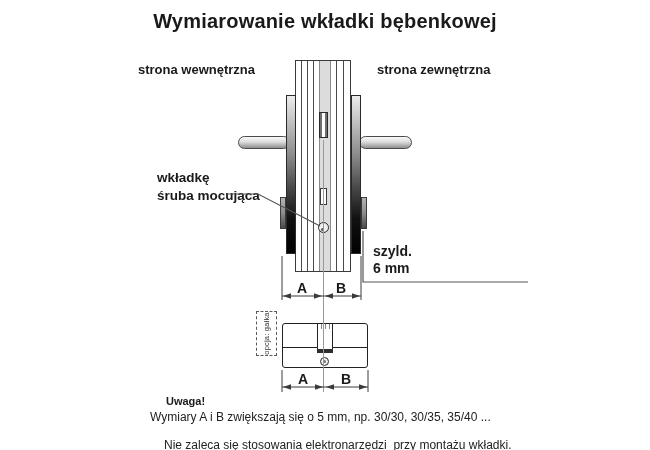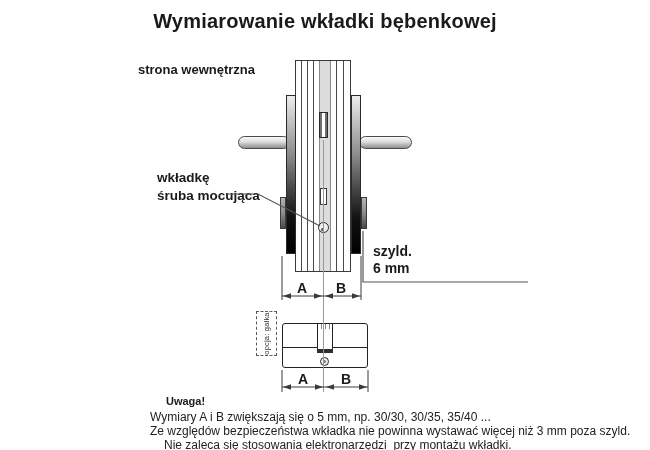--- a/index.html
+++ b/index.html
@@ -55,20 +55,21 @@
   svg.overlay{position:absolute;left:0;top:0;pointer-events:none;}
 </style>
 </head>
 <body>
 
 <div id="stage">
 
   <div class="abs title">Wymiarowanie wkładki bębenkowej</div>
 
   <div class="abs side-label" style="left:138px;">strona wewnętrzna</div>
+  <div class="abs side-label" style="left:377px;">strona zewnętrzna</div>
 
   <div class="abs handle" style="left:238px;width:52px;"></div>
   <div class="abs handle" style="left:359px;width:53px;"></div>
 
   <div class="abs cyl-end" style="left:280px;"></div>
   <div class="abs cyl-end" style="left:361px;"></div>
 
   <div class="abs door">
     <div class="door-line" style="left:5px;"></div>
     <div class="door-line" style="left:11px;"></div>
@@ -113,21 +114,20 @@
   <div class="abs cam-bar"></div>
   <div class="abs screw-bottom">
       <div class="pin"></div>
     </div>
 
   <div class="abs dim-letter" style="left:293px;top:371px;">A</div>
   <div class="abs dim-letter" style="left:336px;top:371px;">B</div>
 
   <div class="abs note-head">Uwaga!</div>
   <div class="abs note-line" style="top:410px;">Wymiary A i B zwiększają się o 5 mm, np. 30/30, 30/35, 35/40 ...</div>
-  <div class="abs note-line" style="top:424px;">Ze względów bezpieczeństwa wkładka nie powinna wystawać więcej niż 3 mm poza szyld.</div>
   <div class="abs note-line" style="top:438px;padding-left:14px;">Nie zaleca się stosowania elektronarzędzi  przy montażu wkładki.</div>
 
   <svg class="overlay" width="650" height="450" viewBox="0 0 650 450">
 
     <line x1="323.5" y1="140" x2="323.5" y2="392" stroke="#999999" stroke-width="1"></line>
 
     <polyline points="227,194 258,194 320,226" fill="none" stroke="#555555" stroke-width="1.2"></polyline>
 
     <polyline points="363,231 363,282 528,282" fill="none" stroke="#555555" stroke-width="1.2"></polyline>
 

